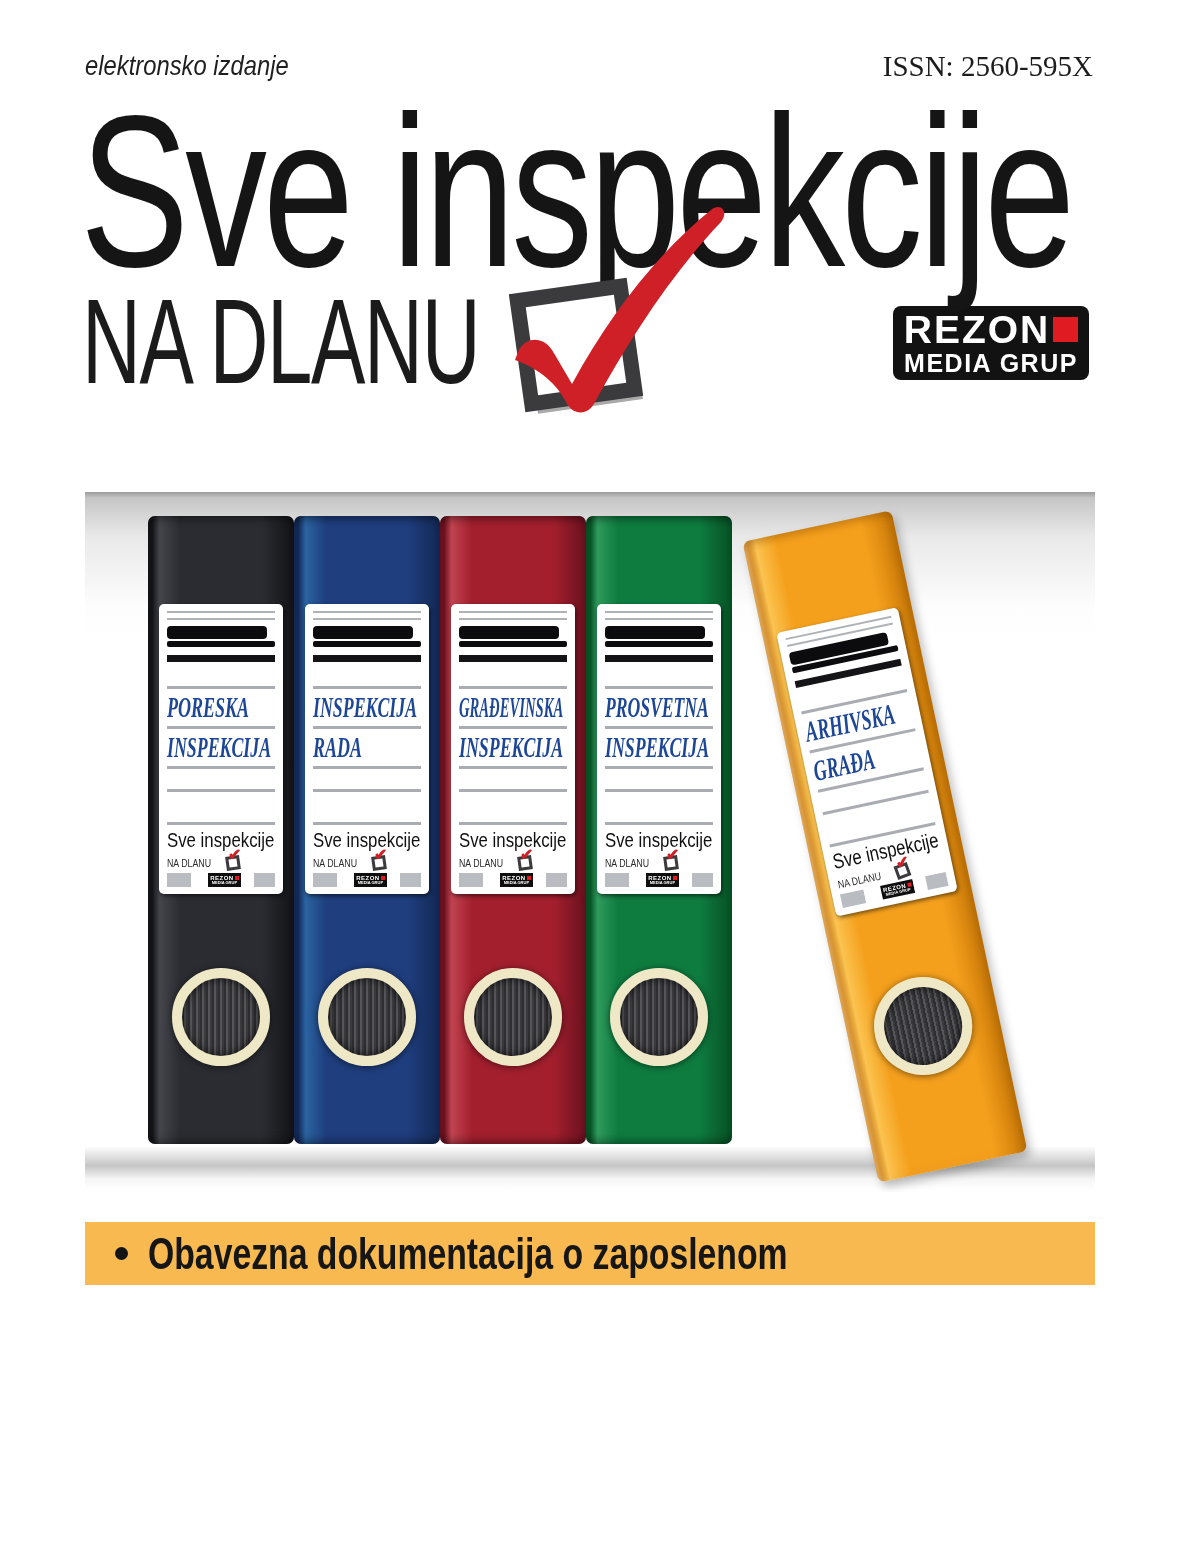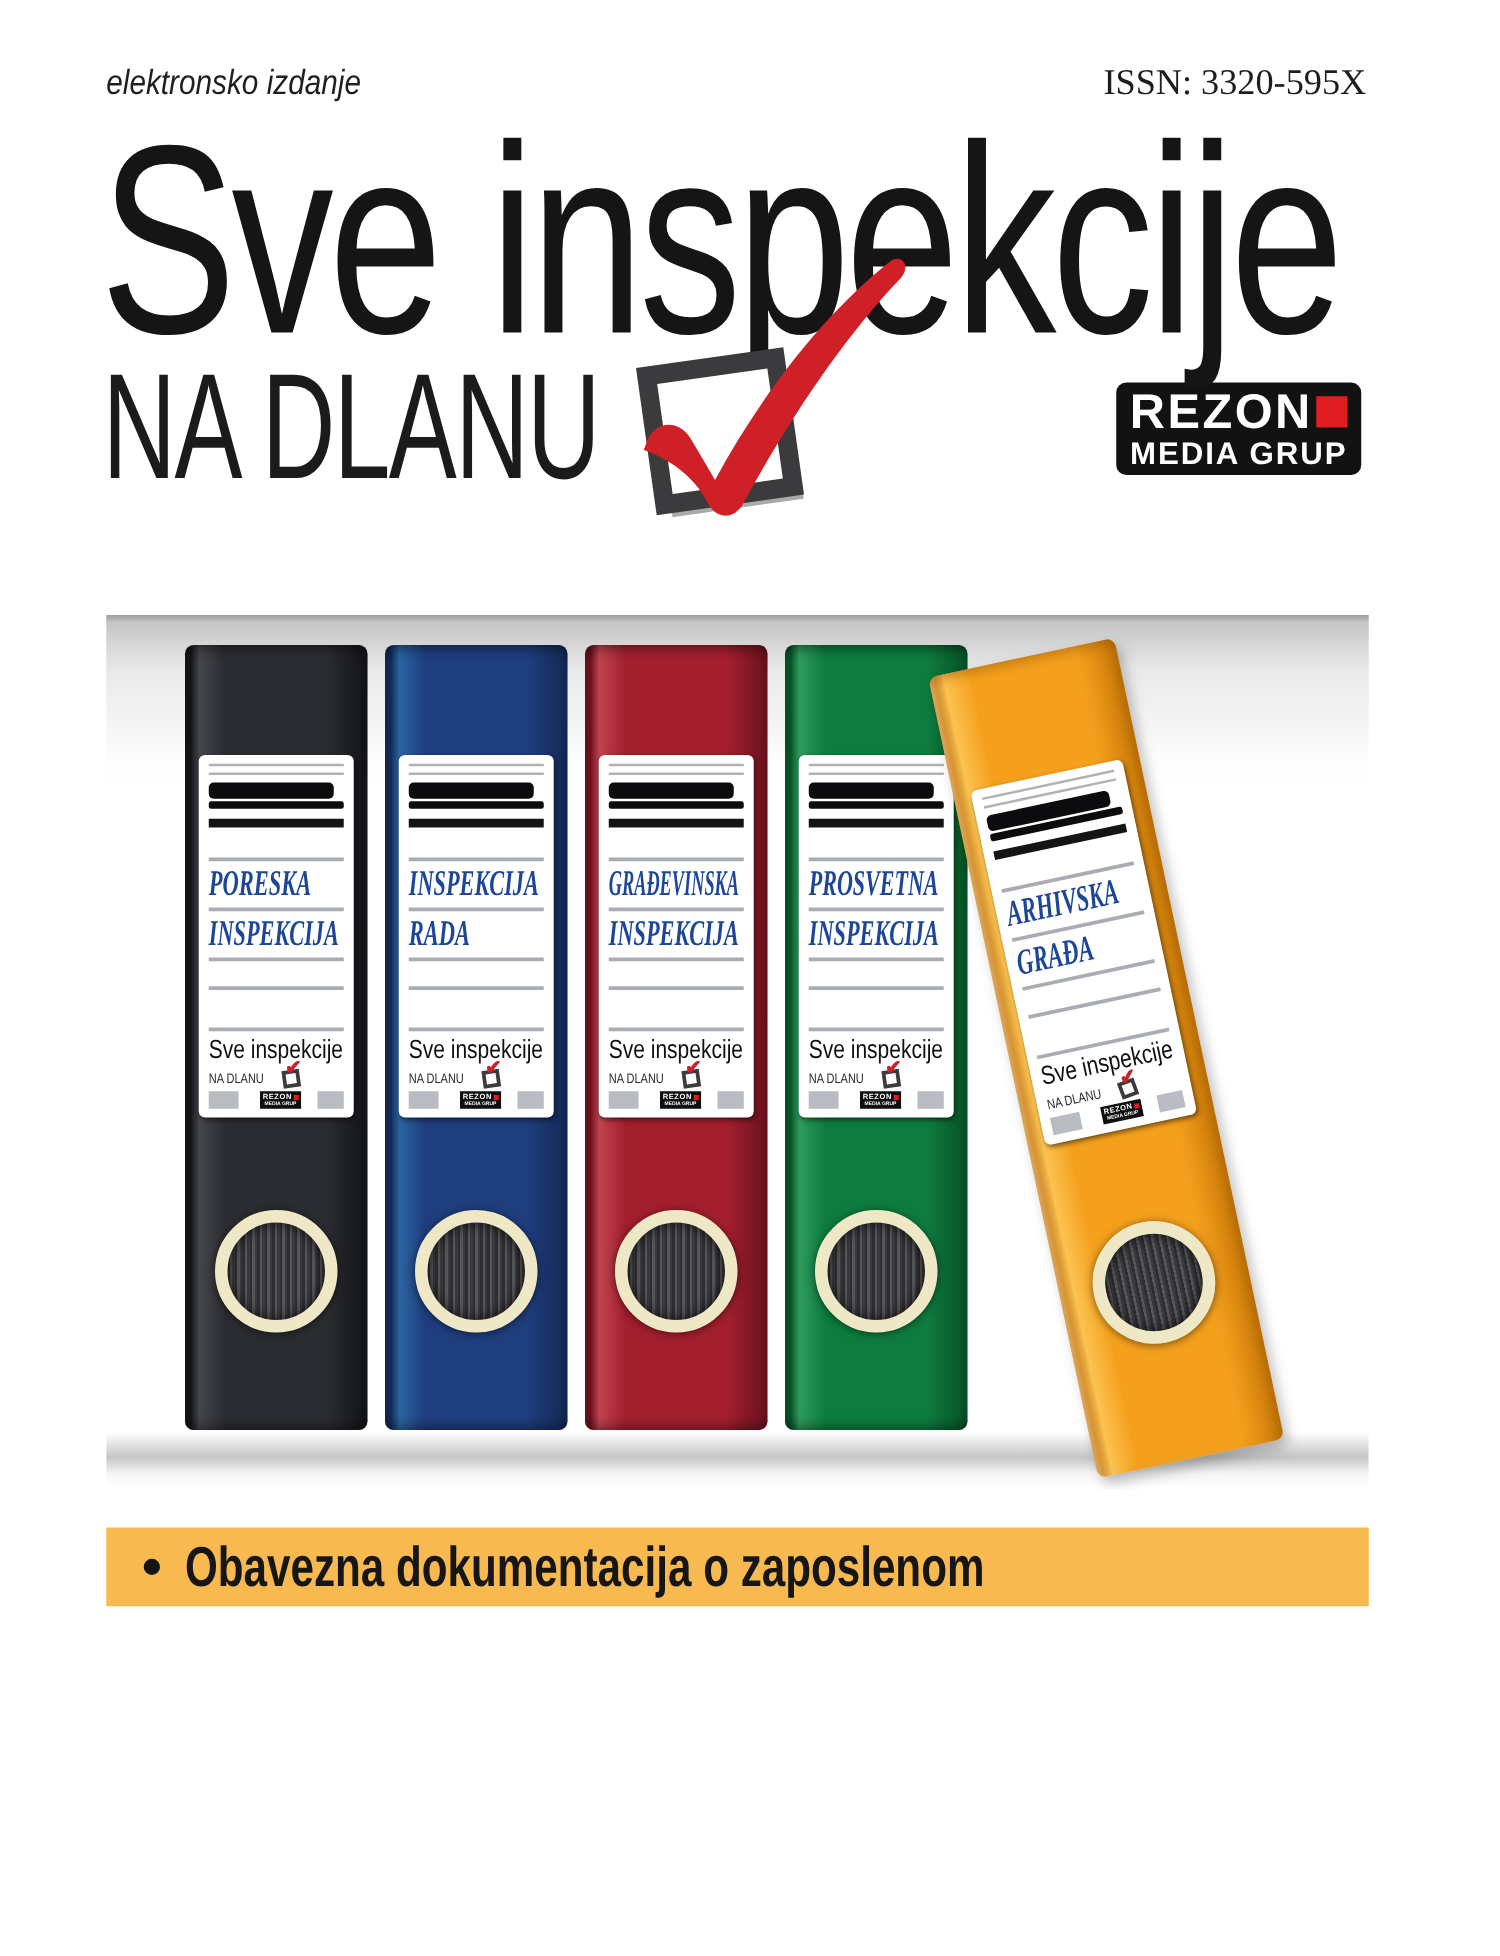--- a/index.html
+++ b/index.html
@@ -29,21 +29,21 @@
            display:flex;align-items:center;}
   .pub-bar-inner{white-space:nowrap;font-size:41px;color:#111;transform:scaleX(.72);transform-origin:left center;
                  padding-left:14px;}
   .pub-bar-inner b{font-weight:bold;}
 
   
   .scene{position:absolute;left:85px;top:448px;width:1010px;height:700px;overflow:hidden;
          background:linear-gradient(180deg,#9c9c9c 0,#c6c6c6 6px,#e9e9e9 45px,#fdfdfd 115px,#fff 145px);}
   .floor{position:absolute;left:0;right:0;bottom:2px;height:44px;
          background:linear-gradient(180deg,rgba(170,170,170,0) 0%,rgba(150,150,150,.55) 45%,rgba(190,190,190,.15) 75%,rgba(255,255,255,0) 100%);}
-  .binder-row{position:absolute;left:63px;top:24px;display:flex;gap:14px;}
+  .binder-row{position:absolute;left:63px;top:24px;display:flex;gap:0;}
   .binder{position:relative;width:146px;height:628px;border-radius:7px;flex:none;
           background:linear-gradient(90deg,var(--e) 0,var(--e) 3%,var(--hl) 8%,var(--c) 22%,var(--c) 78%,var(--e) 98%);
           box-shadow:inset 0 8px 9px -5px rgba(0,0,0,.45),inset 0 -8px 9px -5px rgba(0,0,0,.4);}
   .binder--tilted{position:absolute;left:724px;top:27px;width:152px;height:655px;transform:rotate(-12deg);
           box-shadow:inset 0 8px 9px -5px rgba(140,80,0,.45),inset -10px 0 14px -8px rgba(140,80,0,.5),
                      inset 10px 0 12px -8px rgba(255,255,255,.55),3px 6px 10px rgba(0,0,0,.25);}
 
   .label{position:absolute;left:11px;top:88px;width:124px;height:290px;background:#fff;border-radius:5px;
          box-shadow:1px 2px 4px rgba(0,0,0,.55);padding:7px 8px;box-sizing:border-box;
          display:flex;flex-direction:column;overflow:hidden;}
@@ -87,21 +87,21 @@
   .bullet-dot{width:13px;height:13px;border-radius:50%;background:#141414;margin-right:20px;flex:none;}
   .bullet-text{font-size:45px;font-weight:bold;color:#161616;white-space:nowrap;display:inline-block;
                transform:scaleX(.75);transform-origin:left center;}
 </style>
 </head>
 <body>
 
 <div class="page">
 
   <div class="edition">elektronsko izdanje</div>
-  <div class="issn">ISSN: 3320-595X</div>
+  <div class="issn">ISSN: 2560-595X</div>
 
   <div class="main-title">Sve inspekcije</div>
   <div class="subtitle">NA DLANU</div>
 
   <svg class="checklogo" viewBox="0 0 250 230">
     <g transform="translate(87,163) rotate(-8)">
       <rect x="-52" y="-52" width="106" height="106" fill="#9a9a9a" opacity="0.85"></rect>
     </g>
     <g transform="translate(81,155) rotate(-8)">
       <rect x="-52" y="-52" width="104" height="104" fill="#ffffff" stroke="var(--checkbox-frame)" stroke-width="15"></rect>

